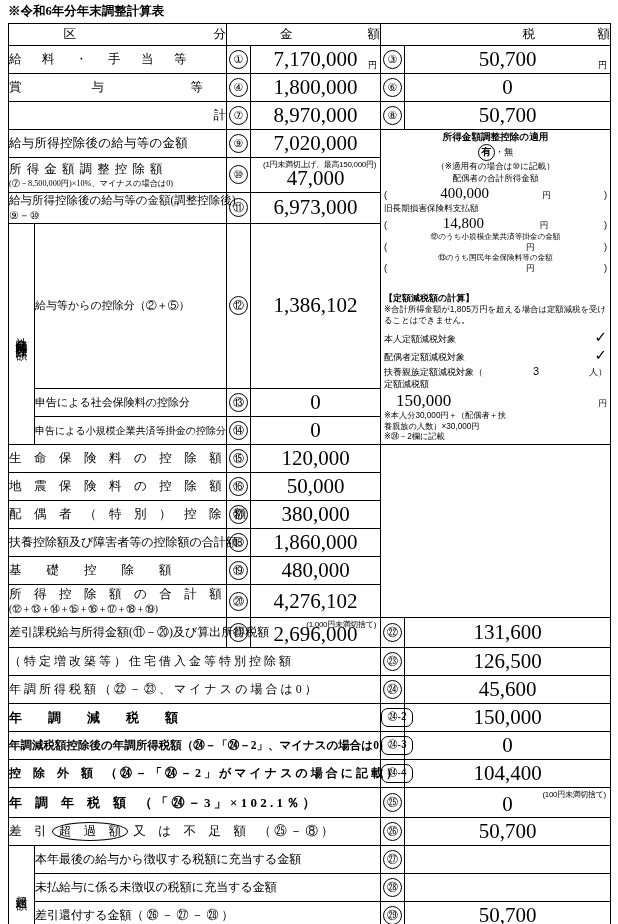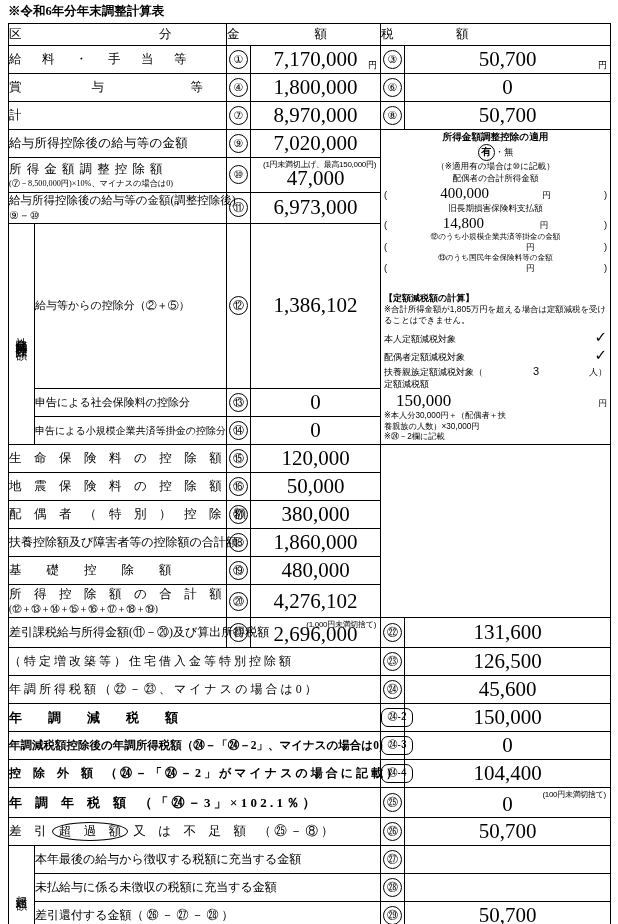--- a/index.html
+++ b/index.html
@@ -26,21 +26,21 @@
     height:27px;
   }
   .lbl{
     font-size:12.5px;
     padding:0 5px;
     white-space:nowrap;
   }
   .lbl.sp{letter-spacing:0.32em;}
   .lbl.small{font-size:11px;letter-spacing:0;}
   .lbl.xsmall{font-size:10px;letter-spacing:0;}
-  .lbl.c{text-align:left;}
+  .lbl.c{text-align:right;}
   .num{
     text-align:center;font-size:11.5px;
     width:24px;
   }
   .circ{
     display:inline-block;
     border:1px solid #000;border-radius:50%;
     width:17px;height:17px;line-height:16px;
     text-align:center;font-size:11px;
     font-family:"Liberation Sans",sans-serif;
@@ -164,21 +164,21 @@
             <div class="sub" style="text-align:center">配偶者の合計所得金額</div>
             <div class="side-row">
               <span>(</span>
               <span class="side-amt">400,000</span>
               <span class="sub">円</span>
               <span>)</span>
             </div>
           </div>
 
           <div>
-            <div class="sub" style="text-align:center">旧長期損害保険料支払額</div>
+            <div class="sub" style="">旧長期損害保険料支払額</div>
             <div class="side-row">
               <span>(</span>
               <span class="side-amt">14,800</span>
               <span class="sub">円</span>
               <span>)</span>
             </div>
           </div>
 
           <div>
             <div class="sub" style="text-align:center;font-size:7.6px">⑫のうち小規模企業共済等掛金の金額</div>

